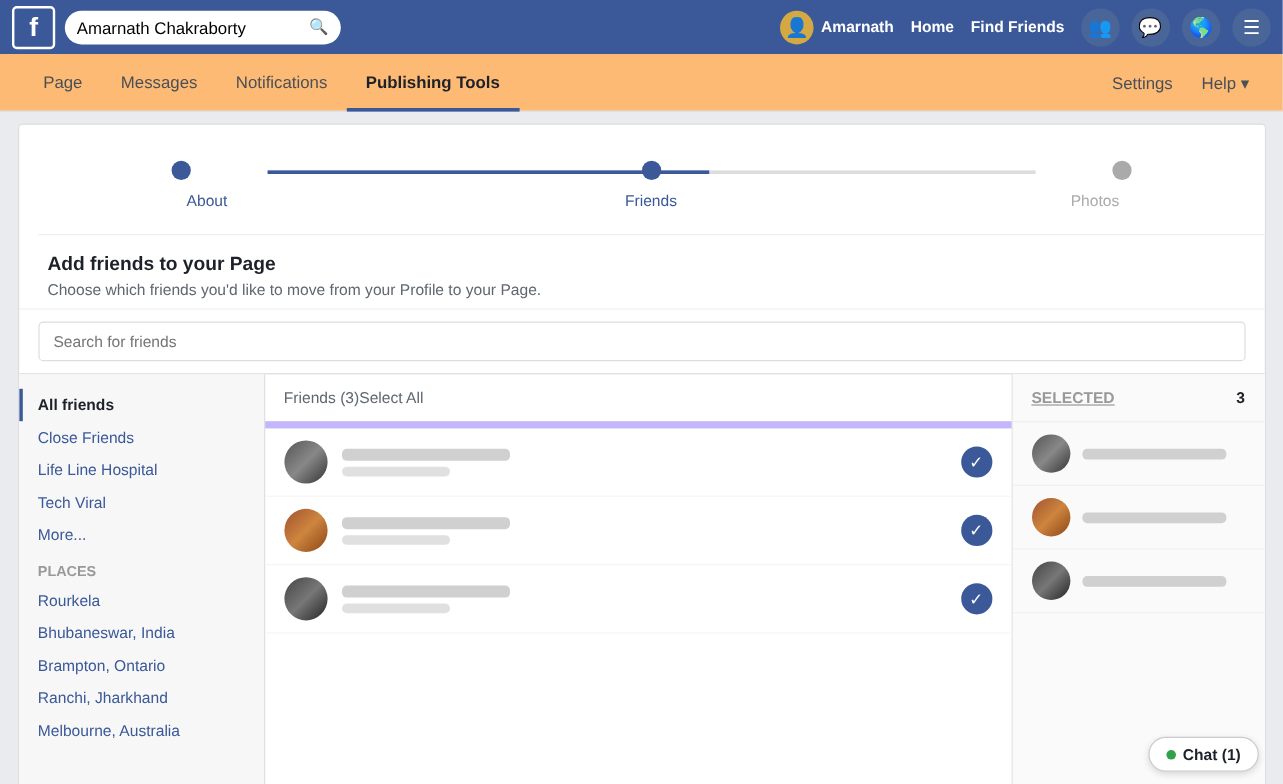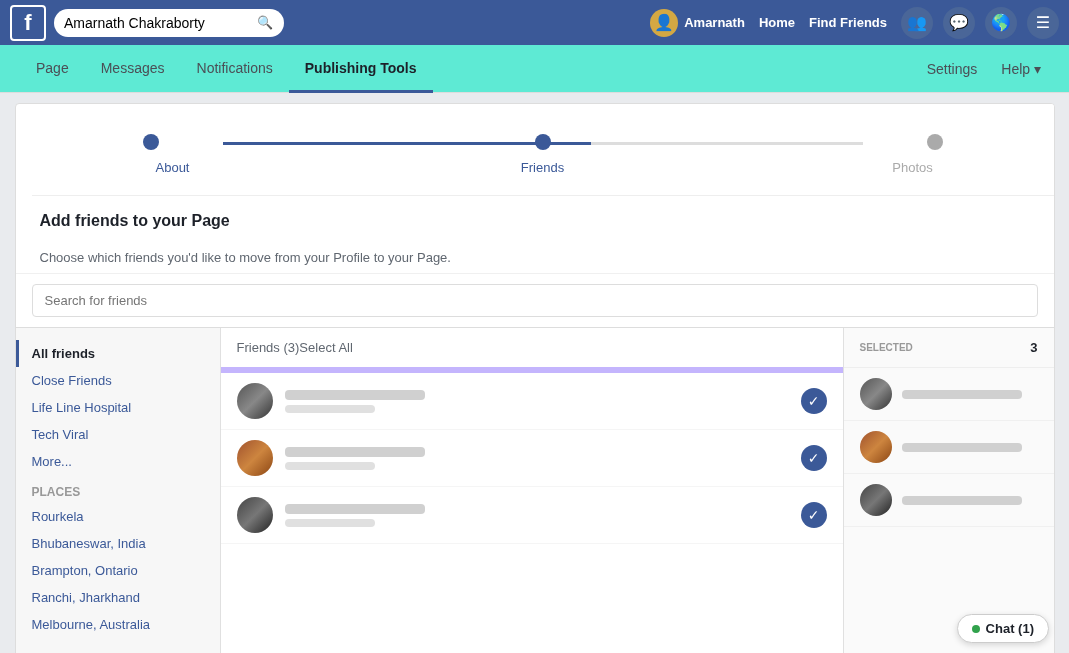--- a/index.html
+++ b/index.html
@@ -49,21 +49,21 @@
     .nav-link { color: white; font-size: 13px; font-weight: bold; cursor: pointer; }
     .nav-icons { display: flex; gap: 10px; align-items: center; }
     .nav-icon-btn {
       width: 32px; height: 32px; background: #4a6698; border-radius: 50%;
       display: flex; align-items: center; justify-content: center;
       color: white; font-size: 16px; cursor: pointer;
     }
 
     
     .page-tabs {
-      background: #5eead4;
+      background: #fdba74;
       display: flex; align-items: center;
       padding: 16px 20px;
       border-bottom: 1px solid #ddd;
       height: 48px;
     }
     .tab {
       padding: 14px 16px;
       font-size: 14px;
       color: #4b4f56;
       cursor: pointer;
@@ -115,21 +115,21 @@
 
     
     .add-friends-header {
       padding: 16px 24px 8px;
       border-bottom: 1px solid #f0f0f0;
     }
     .add-friends-header h2 {
       font-size: 16px; color: #1d2129; font-weight: bold;
     }
     .add-friends-header p {
-      font-size: 13px; color: #606770; margin-top: 20px;
+      font-size: 13px; color: #606770; margin-top: 4px;
     }
 
     
     .friends-panel {
       display: flex;
       min-height: 380px;
     }
 
     
     .friends-sidebar {
@@ -200,21 +200,21 @@
     .selected-panel {
       width: 210px;
       padding: 0;
       background: #fafafa;
     }
     .selected-header {
       display: flex; justify-content: space-between; align-items: center;
       padding: 12px 16px;
       border-bottom: 1px solid #eee;
     }
-    .selected-label { font-size: 10px; font-weight: bold; color: #999; text-transform: uppercase; }
+    .selected-label { font-size: 13px; font-weight: bold; color: #999; text-transform: uppercase; text-decoration: underline; }
     .selected-count { font-size: 13px; font-weight: bold; color: #1d2129; }
     .selected-item {
       display: flex; align-items: center;
       padding: 10px 16px;
       border-bottom: 1px solid #f0f0f0;
     }
     .selected-avatar {
       width: 32px; height: 32px; border-radius: 50%;
       margin-right: 10px; flex-shrink: 0;
     }

